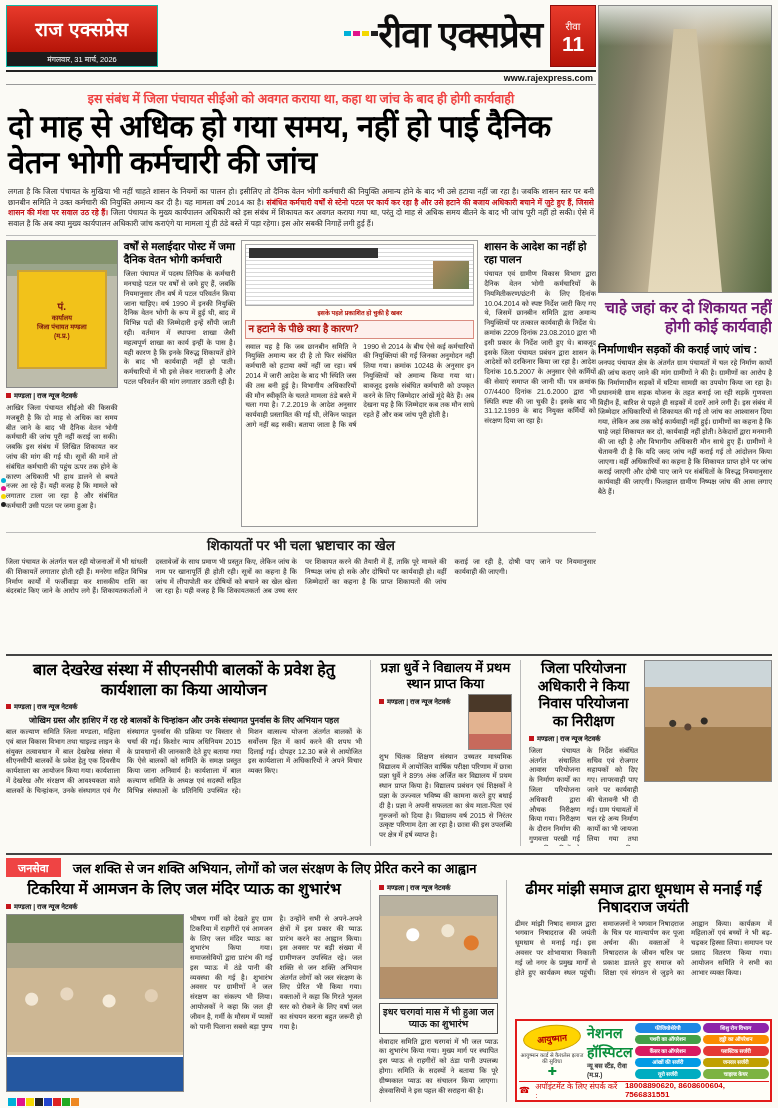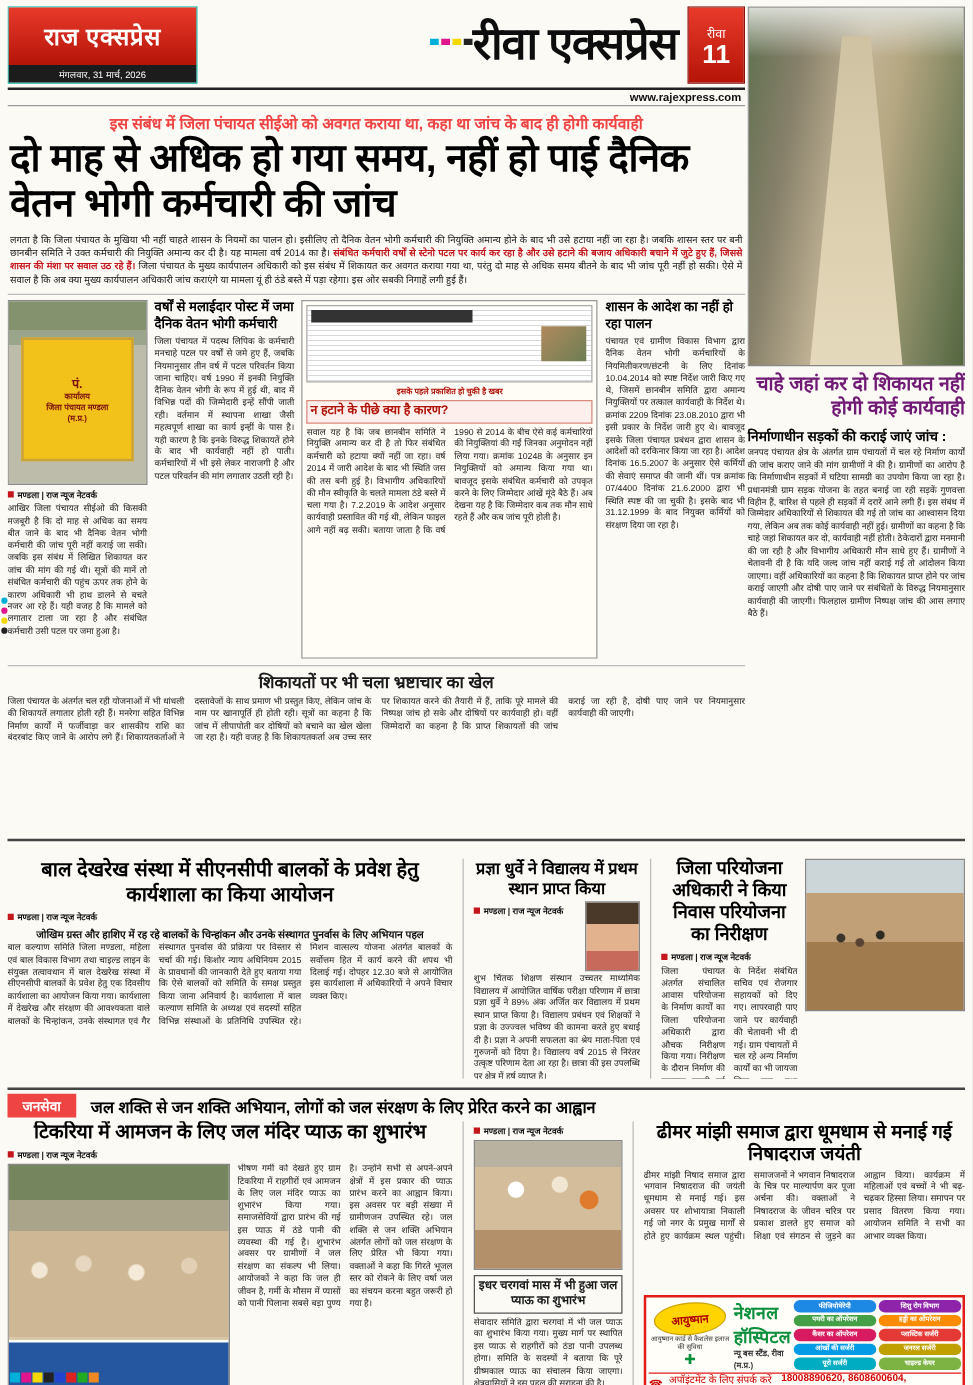--- a/index.html
+++ b/index.html
@@ -78,21 +78,21 @@
     radial-gradient(circle at 28% 38%,#fff 0 6px,transparent 7px),
     radial-gradient(circle at 58% 34%,#f0e6d2 0 6px,transparent 7px),
     radial-gradient(circle at 78% 46%,#e07b2e 0 7px,transparent 8px)}
 
   
   .rail-head{font-size:15.5px;font-weight:900;line-height:1.25;text-align:right;margin:3px 0 4px;color:#701a75}
   .rail-sub{font-size:11px;font-weight:800;margin:2px 0;color:#000}
   .rail-text{font-size:7px;line-height:1.42;text-align:justify}
 
   
-  .band{border-top:2px solid #444;margin-top:24px;padding-top:14px}
+  .band{border-top:2px solid #444;margin-top:7px;padding-top:4px}
   .band.mid{display:flex;gap:8px;height:192px;overflow:hidden}
   .band.mid>article+article{border-left:1px solid #bbb;padding-left:8px}
   .st-head{font-size:16px;font-weight:900;line-height:1.22;text-align:center;color:#000}
   .workshop{width:356px;flex:none}
   .standfirst{font-size:8.2px;font-weight:700;text-align:center;margin:2px 4px;color:#111}
   .threecol{column-count:3;column-gap:7px;height:116px;overflow:hidden}
   .pragya{width:142px;flex:none}
   .pragya .st-head{font-size:13px}
   .prow{display:flex;gap:4px;align-items:flex-start;margin:2px 0}
   .prow .pc{flex:1;min-width:0}

